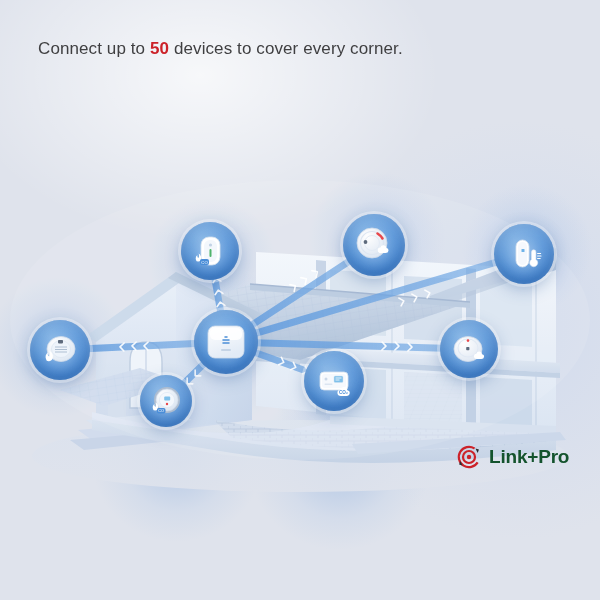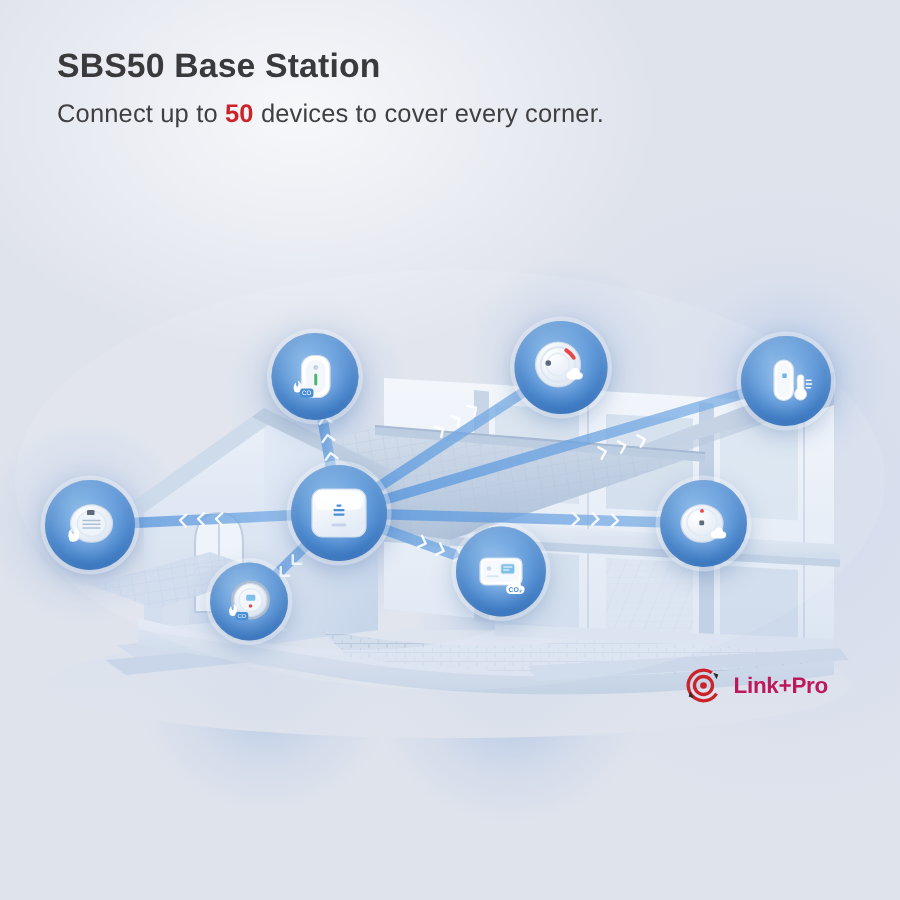--- a/index.html
+++ b/index.html
@@ -44,32 +44,31 @@
     box-shadow:0 0 0 3px rgba(255,255,255,.34), 0 5px 16px rgba(42,86,150,.34),
                inset 0 -6px 16px rgba(28,66,124,.30), inset 0 6px 14px rgba(255,255,255,.30);
     display:flex;align-items:center;justify-content:center;}
   .node::after{content:"";position:absolute;inset:-7px;border-radius:50%;
     background:radial-gradient(closest-side, rgba(255,255,255,.42), rgba(255,255,255,0) 72%);
     pointer-events:none;}
   .node svg{position:relative;z-index:2;overflow:visible;}
 
   
   .logo{position:absolute;left:456px;top:444px;display:flex;align-items:center;gap:7px;}
-  .logo-text{font-size:15px;font-weight:bold;color:#be185d;letter-spacing:-.2px;}
+  .logo-text{font-size:19px;font-weight:bold;color:#14532d;letter-spacing:-.2px;}
 </style>
 </head>
 <body>
 
 <div id="poster">
 
   <div class="amb amb-top"></div>
   <div class="amb amb-r"></div>
 
   <div class="head">
-    <div class="title">SBS50 Base Station</div>
     <div class="sub"><span>Connect up to </span><span class="num">50</span><span> devices to cover every corner.</span></div>
   </div>
 
   <div class="scene">
 
     <div class="blob" style="left:-12px;top:157px;width:140px;height:140px;"></div>
     <div class="blob" style="left:95px;top:210px;width:140px;height:140px;"></div>
     <div class="blob" style="left:148px;top:78px;width:128px;height:128px;"></div>
     <div class="blob" style="left:155px;top:150px;width:150px;height:150px;"></div>
     <div class="blob" style="left:270px;top:185px;width:150px;height:150px;"></div>

